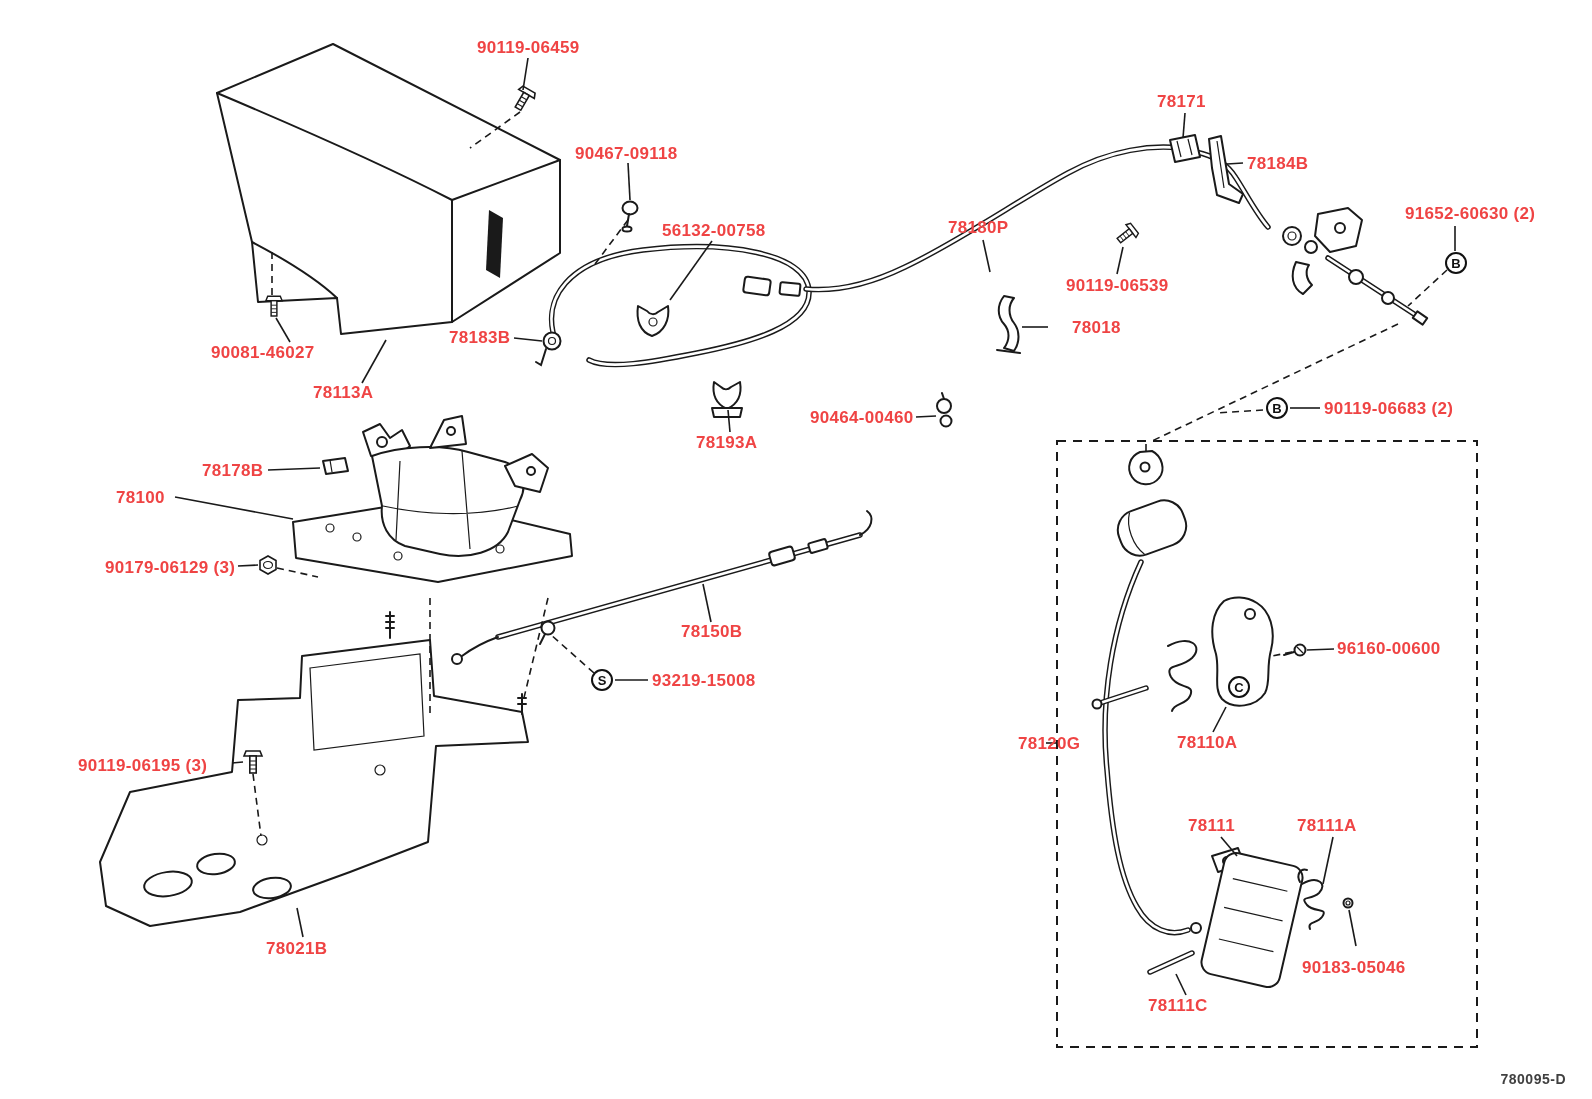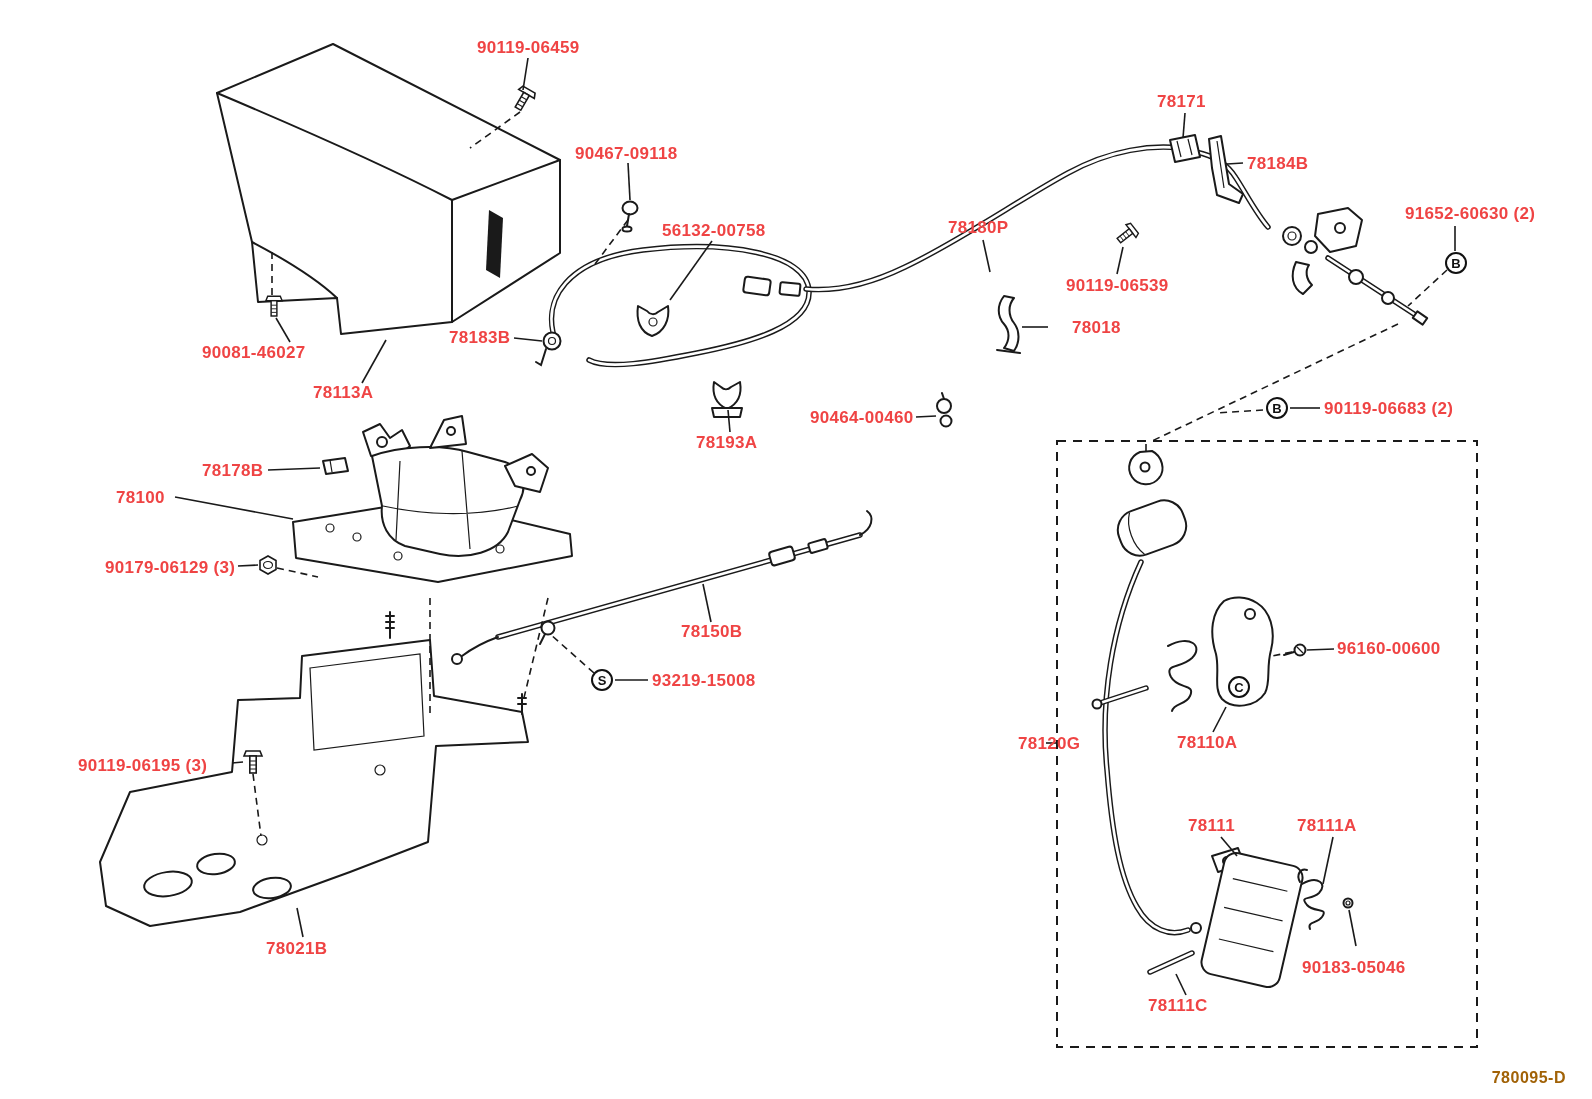--- a/index.html
+++ b/index.html
@@ -6,21 +6,21 @@
   #stage{position:relative;width:1592px;height:1099px;background:#fff;overflow:hidden;
          font-family:"Liberation Sans",sans-serif;}
   #art{position:absolute;left:0;top:0;}
   .part-label{position:absolute;font-weight:bold;font-size:17px;color:#ef4444;
               white-space:nowrap;letter-spacing:.3px;}
   .circled-letter{position:absolute;width:22px;height:22px;border:2px solid #111;
               border-radius:50%;text-align:center;line-height:19px;font-weight:bold;
               font-size:13px;transform:translate(-50%,-50%);background:#fff;
               box-sizing:border-box;color:#111;}
   .drawing-number{position:absolute;right:26px;bottom:12px;font-weight:bold;
-              font-size:16px;color:#a16207;letter-spacing:.5px;}
+              font-size:14px;color:#404040;letter-spacing:.5px;}
   .st{fill:#fff;stroke:#1a1a1a;stroke-width:2;stroke-linejoin:round;}
   .ln{fill:none;stroke:#1a1a1a;stroke-width:2;stroke-linecap:round;}
   .thin{fill:none;stroke:#1a1a1a;stroke-width:1.2;}
   .ld{stroke:#1a1a1a;stroke-width:1.6;fill:none;}
   .ldd{stroke:#1a1a1a;stroke-width:1.6;stroke-dasharray:7 5;fill:none;}
   .cable-o{fill:none;stroke:#1a1a1a;stroke-width:5.5;stroke-linecap:round;}
   .cable-i{fill:none;stroke:#fff;stroke-width:2.6;stroke-linecap:round;}
   .dashbox{fill:none;stroke:#1a1a1a;stroke-width:2;stroke-dasharray:9 7;}
   #bolt path,#bolt rect{fill:#fff;stroke:#1a1a1a;stroke-width:1.6;}
   #bolt .tk{fill:none;stroke:#1a1a1a;stroke-width:1;}
@@ -289,21 +289,21 @@
       <div class="part-label" style="left: 477px; top: 38px;">90119-06459</div>
       <div class="part-label" style="left: 575px; top: 144px;">90467-09118</div>
       <div class="part-label" style="left: 662px; top: 221px;">56132-00758</div>
       <div class="part-label" style="left: 1157px; top: 92px;">78171</div>
       <div class="part-label" style="left: 1247px; top: 154px;">78184B</div>
       <div class="part-label" style="left: 1405px; top: 204px;">91652-60630 (2)</div>
       <div class="part-label" style="left: 948px; top: 218px;">78180P</div>
       <div class="part-label" style="left: 1066px; top: 276px;">90119-06539</div>
       <div class="part-label" style="left: 1052px; top: 318px; margin-left: 20px;">78018</div>
       <div class="part-label" style="left: 449px; top: 328px;">78183B</div>
-      <div class="part-label" style="left: 202px; top: 343px; text-align: center;">90081-46027</div>
+      <div class="part-label" style="left: 211px; top: 343px; text-align: center;">90081-46027</div>
       <div class="part-label" style="left: 313px; top: 383px;">78113A</div>
       <div class="part-label" style="left: 696px; top: 433px;">78193A</div>
       <div class="part-label" style="left: 810px; top: 408px;">90464-00460</div>
       <div class="part-label" style="left: 1324px; top: 399px;">90119-06683 (2)</div>
       <div class="part-label" style="left: 202px; top: 461px;">78178B</div>
       <div class="part-label" style="left: 116px; top: 488px;">78100</div>
       <div class="part-label" style="left: 93px; top: 558px; margin-left: 12px;">90179-06129 (3)</div>
       <div class="part-label" style="left: 681px; top: 622px;">78150B</div>
       <div class="part-label" style="left: 652px; top: 671px;">93219-15008</div>
       <div class="part-label" style="left: 1337px; top: 639px;">96160-00600</div>

